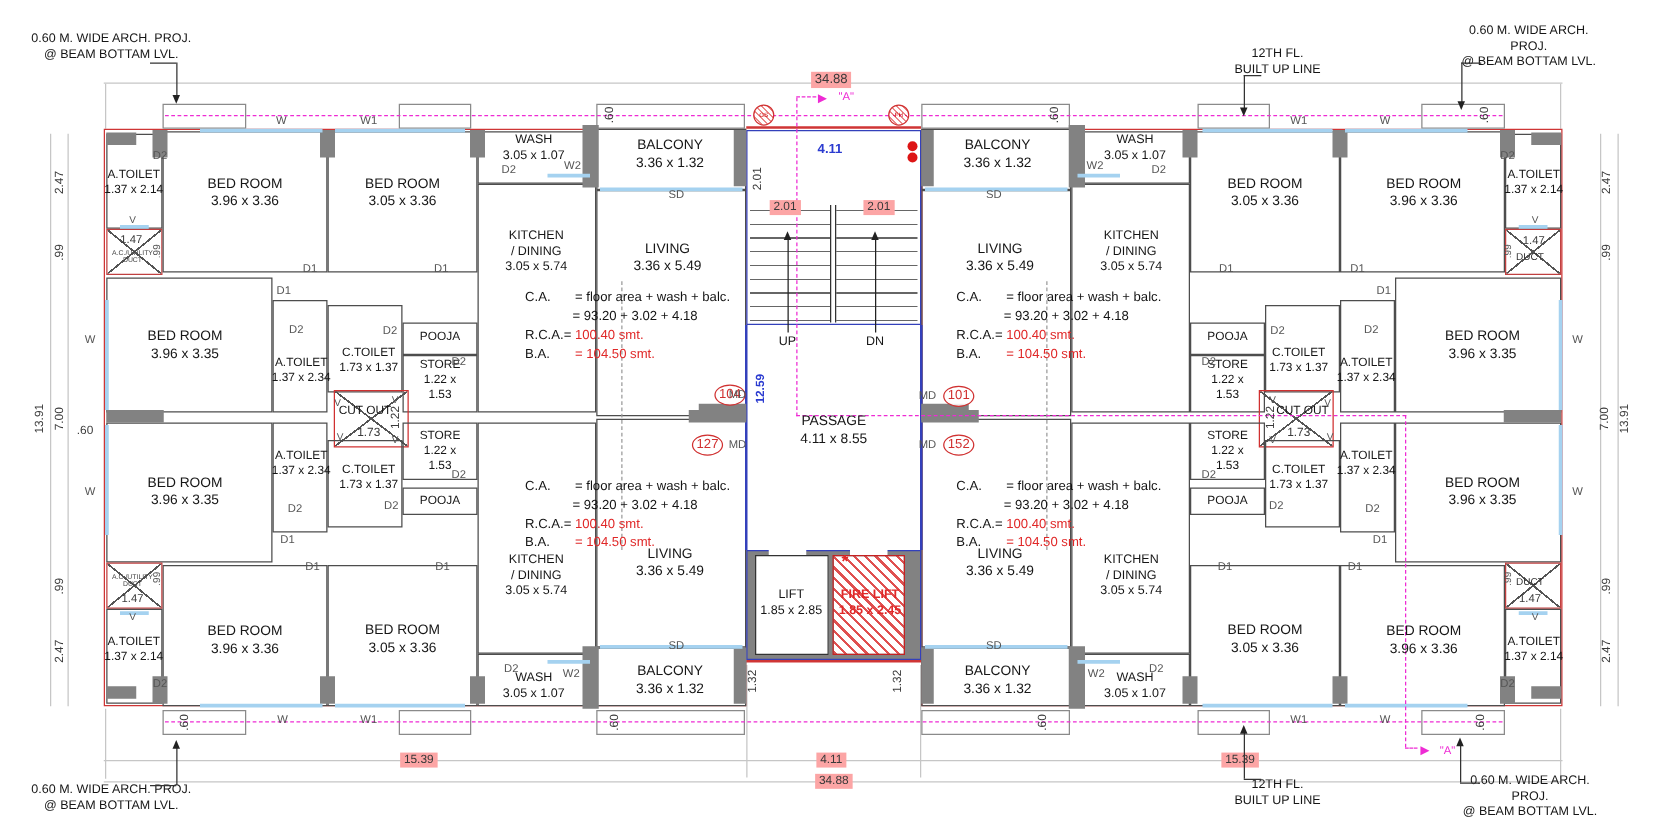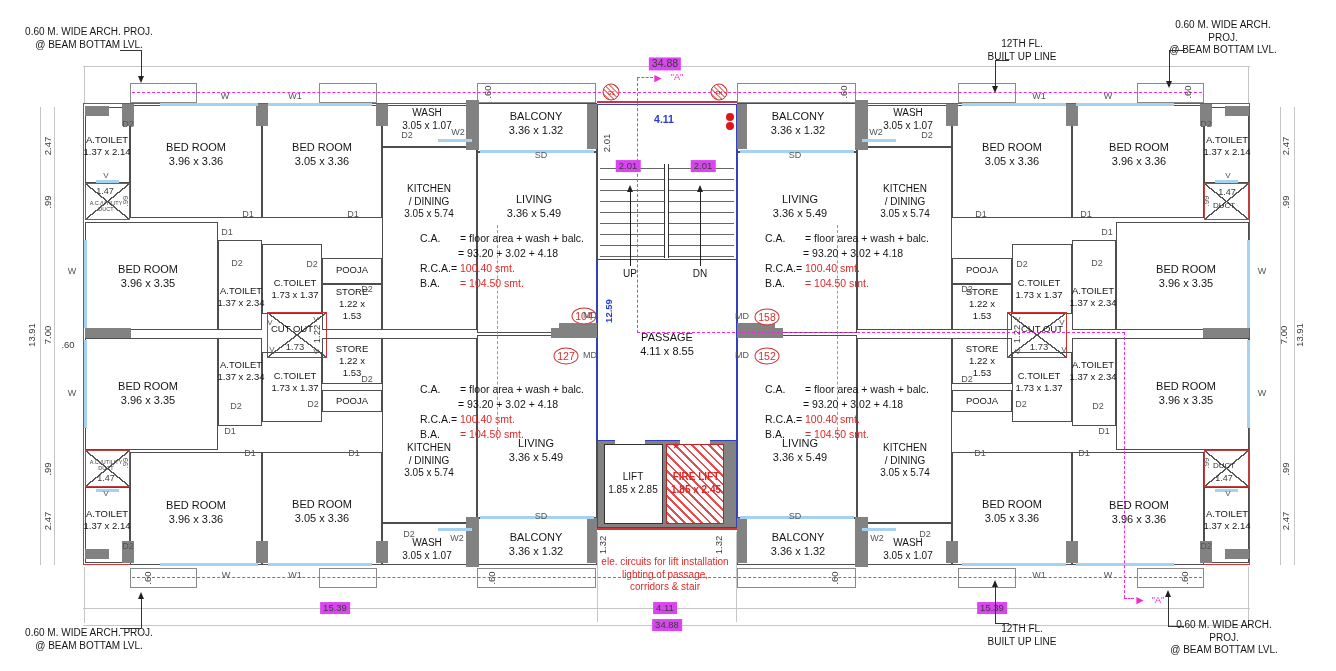--- a/index.html
+++ b/index.html
@@ -6,21 +6,21 @@
 body{background:#fff}
 #plan{position:relative;width:1336px;height:671px;background:#fff;font-family:"Liberation Sans",sans-serif;overflow:hidden}
 .a{position:absolute}
 .lbl{position:absolute;transform:translate(-50%,-50%);text-align:center;font-size:11px;line-height:1.25;color:#161616;white-space:pre-line;pointer-events:none}
 .s10{font-size:10px}
 .s9{font-size:9.5px}
 .sm{font-size:9px;color:#555}
 .t8{font-size:8px;color:#555}
 .t6{font-size:5.5px;color:#444;line-height:1.1}
 .dim{font-size:9.5px;color:#3a3a3a}
-.dimlab{background:#d946ef;padding:0 3px}
+.dimlab{background:#fca5a5;padding:0 3px}
 .rot{transform:translate(-50%,-50%) rotate(-90deg)}
 .blue{color:#2b3bd0}
 .red{color:#e02828}
 .mag{color:#ee2bd4}
 .room{position:absolute;border:1px solid #4d4d4d;background:transparent}
 .redb{border:1.6px solid #cf3535}
 .blueb{border:1.6px solid #3340bb}
 .wall{position:absolute;background:#828282}
 .win{position:absolute;background:#a5d2f0}
 .rline{position:absolute;background:#cf3535}
@@ -353,21 +353,21 @@
   <div class="lbl s10" style="left:700px;top:274px">DN</div>
   <div class="lbl t6" style="left:106px;top:206px">A.C./UTILITY
 DUCT</div>
   <div class="lbl t6" style="left:106px;top:465px">A.C./UTILITY
 DUCT</div>
   <div class="lbl t8" style="left:1224px;top:206px;color:#333">DUCT</div>
   <div class="lbl t8" style="left:1224px;top:466px;color:#333">DUCT</div>
 
   <div class="unit" style="left:584px;top:316px">104</div>
   <div class="unit" style="left:566px;top:356px">127</div>
-  <div class="unit" style="left:767px;top:317px">158</div>
+  <div class="unit" style="left:767px;top:317px">101</div>
   <div class="unit" style="left:767px;top:356px">152</div>
   <div class="lbl sm" style="left:590px;top:316px">MD</div>
   <div class="lbl sm" style="left:590px;top:356px">MD</div>
   <div class="lbl sm" style="left:742px;top:317px">MD</div>
   <div class="lbl sm" style="left:742px;top:356px">MD</div>
 
   <div class="calc" style="left:420px;top:231px">
     <div><span class="g1">C.A.</span><span>= floor area + wash + balc.</span></div>
     <div class="v">=   93.20 + 3.02  + 4.18</div>
     <div><span>R.C.A.=</span> <span class="red">100.40 smt.</span></div>
@@ -385,23 +385,20 @@
     <div><span>R.C.A.=</span> <span class="red">100.40 smt.</span></div>
     <div><span class="g1">B.A.</span><span class="red">= 104.50 smt.</span></div>
   </div>
   <div class="calc" style="left:765px;top:382px">
     <div><span class="g1">C.A.</span><span>= floor area + wash + balc.</span></div>
     <div class="v">=   93.20 + 3.02  + 4.18</div>
     <div><span>R.C.A.=</span> <span class="red">100.40 smt.</span></div>
     <div><span class="g1">B.A.</span><span class="red">= 104.50 smt.</span></div>
   </div>
 
-  <div class="lbl s10 red" style="left:665px;top:575px">ele. circuits for lift installation
-lighting of passage,
-corridors &amp; stair</div>
 
   <div class="lbl sm" style="left:225px;top:97px">W</div>
   <div class="lbl sm" style="left:295px;top:97px">W1</div>
   <div class="lbl sm" style="left:1039px;top:97px">W1</div>
   <div class="lbl sm" style="left:1108px;top:97px">W</div>
   <div class="lbl sm" style="left:226px;top:576px">W</div>
   <div class="lbl sm" style="left:295px;top:576px">W1</div>
   <div class="lbl sm" style="left:1039px;top:576px">W1</div>
   <div class="lbl sm" style="left:1108px;top:576px">W</div>
   <div class="lbl sm" style="left:72px;top:272px">W</div>

